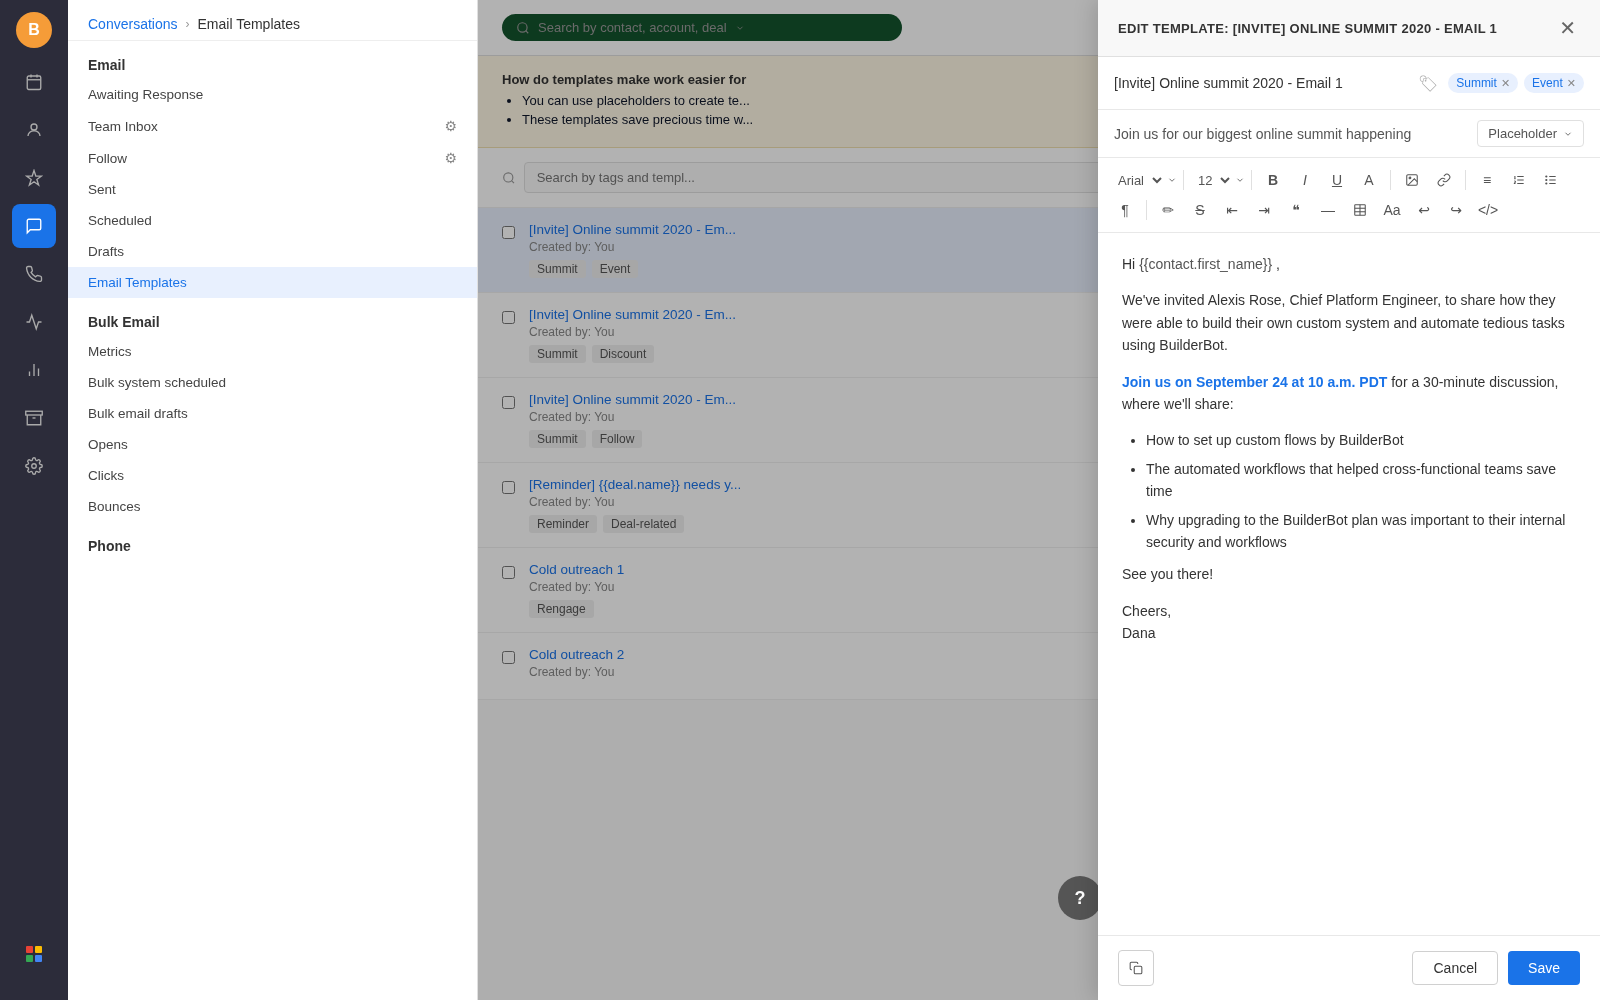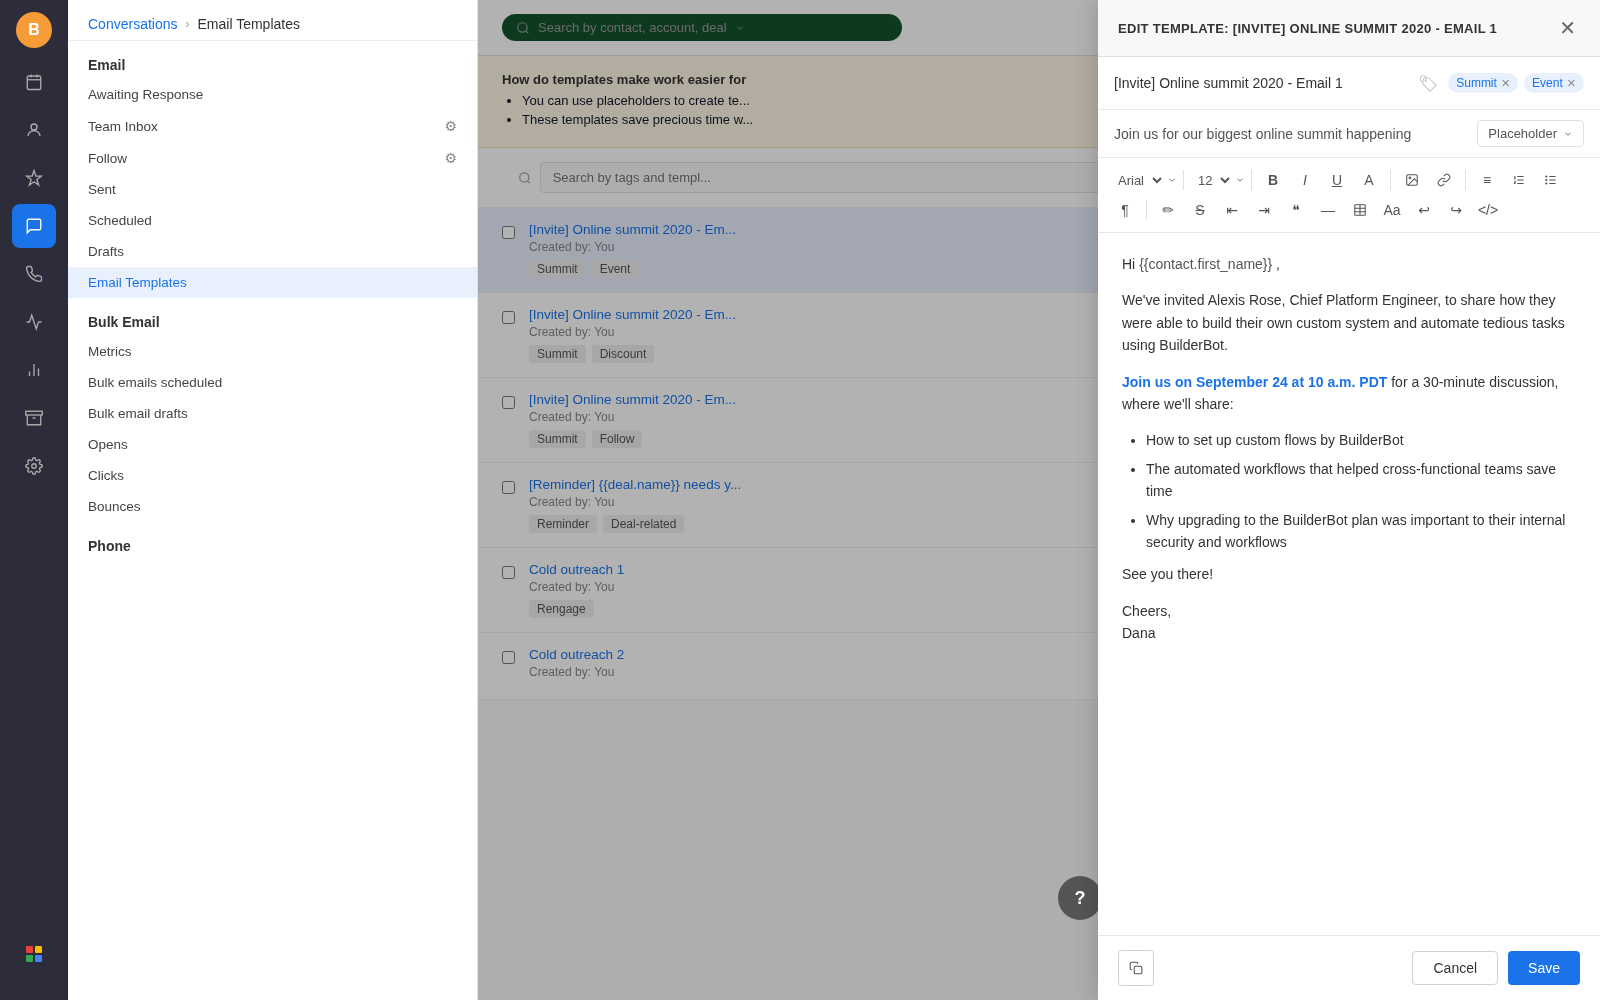--- a/index.html
+++ b/index.html
@@ -108,21 +108,21 @@
       padding: 16px 24px;
       border-bottom: 1px solid #f0e0b0;
       font-size: 13px;
       color: #555;
     }
     .template-banner strong { color: #333; font-weight: 600; }
     .template-banner ul { margin-left: 20px; margin-top: 6px; }
     .template-banner li { margin-bottom: 4px; color: #0f172a; }
 
     .template-search-bar {
-      padding: 14px 40px;
+      padding: 14px 24px;
       background: #fff;
       border-bottom: 1px solid #eee;
       display: flex;
       align-items: center;
       gap: 8px;
     }
     .template-search-input {
       border: 1px solid #e0e0e0;
       border-radius: 4px;
       padding: 7px 12px;
@@ -457,21 +457,21 @@
   </div>
   <div class="sidebar-item active">
     <span>Email Templates</span>
   </div>
 
   <div class="sidebar-section-title">Bulk Email</div>
   <div class="sidebar-item">
     <span>Metrics</span>
   </div>
   <div class="sidebar-item">
-    <span>Bulk emails scheduled</span>
+    <span>Bulk system scheduled</span>
   </div>
   <div class="sidebar-item">
     <span>Bulk email drafts</span>
   </div>
 
   <div class="sidebar-item">
     <span>Opens</span>
   </div>
   <div class="sidebar-item">
     <span>Clicks</span>

